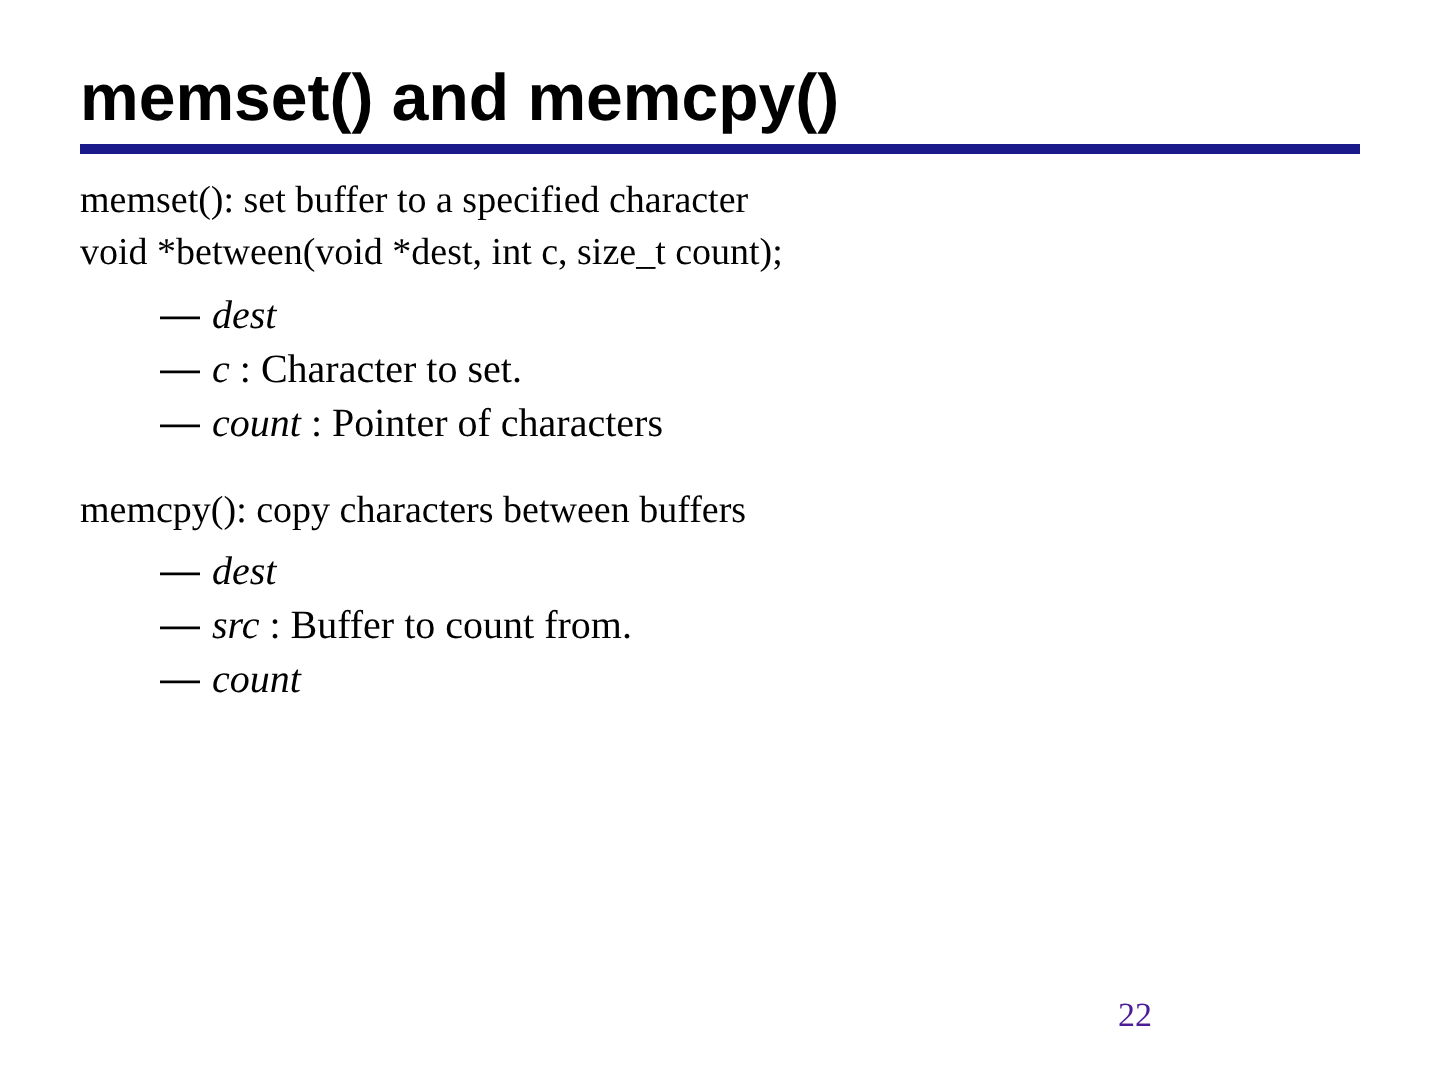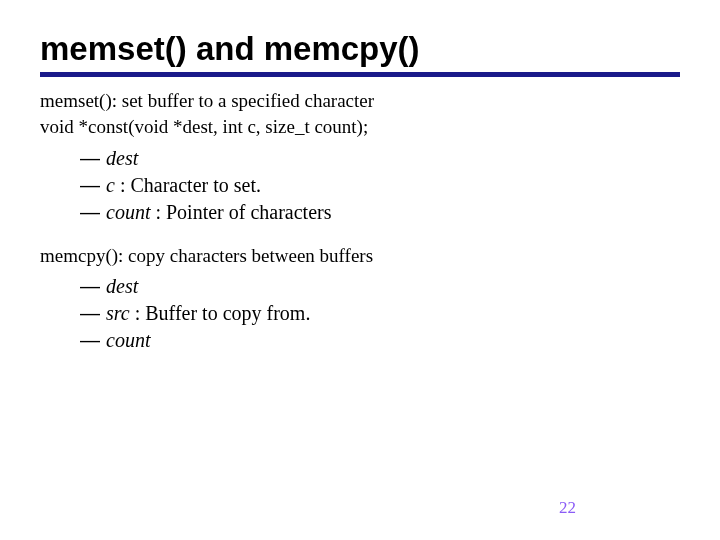--- a/index.html
+++ b/index.html
@@ -63,35 +63,35 @@
     white-space: pre;
   }
   .block2 {
     margin-top: 12px;
   }
   .pagenum {
     position: absolute;
     right: 28px;
     bottom: 22px;
     font-size: 17px;
-    color: #8b5cf6;
+    color: #4c1d95;
     font-family: "Times New Roman", Times, serif;
   }
 </style>
 </head>
 <body>
 
 <div class="slide">
 
   <h1 class="title">memset() and memcpy()</h1>
   <hr class="title-rule">
 
   <div>
     <div class="desc">memset(): set buffer to a specified character</div>
-    <div class="desc">void *const(void *dest, int c, size_t count);</div>
+    <div class="desc">void *between(void *dest, int c, size_t count);</div>
     <div class="params">
       <div class="param">
         <span class="dash">—</span>
         <span class="pname">dest </span>
       </div>
       <div class="param">
         <span class="dash">—</span>
         <span class="pname">c </span>
         <span class="pdesc">: Character to set.</span>
       </div>
@@ -106,21 +106,21 @@
   <div class="block2">
     <div class="desc">memcpy(): copy characters between buffers</div>
     <div class="params">
       <div class="param">
         <span class="dash">—</span>
         <span class="pname">dest </span>
       </div>
       <div class="param">
         <span class="dash">—</span>
         <span class="pname">src </span>
-        <span class="pdesc">: Buffer to copy from.</span>
+        <span class="pdesc">: Buffer to count from.</span>
       </div>
       <div class="param">
         <span class="dash">—</span>
         <span class="pname">count </span>
       </div>
     </div>
   </div>
 
   <div class="pagenum">22</div>
 </div>

